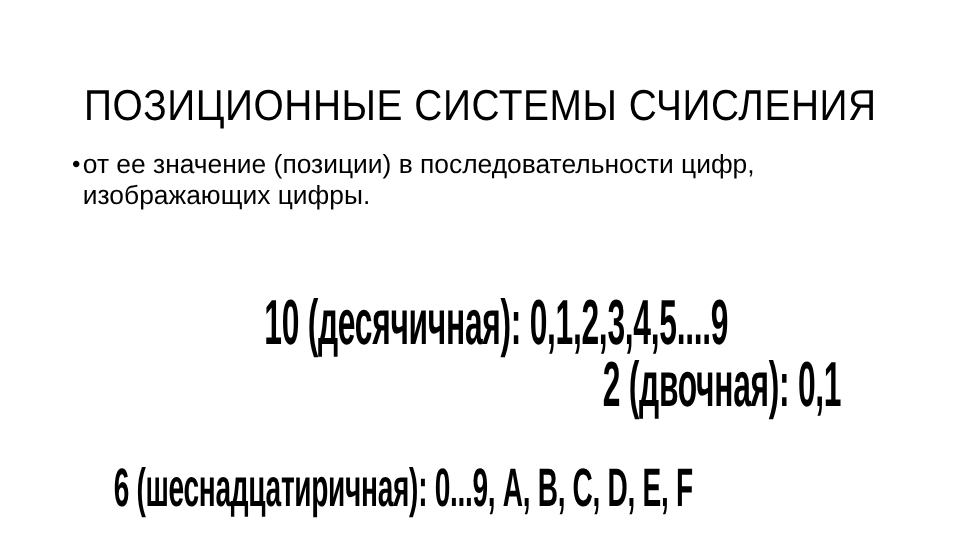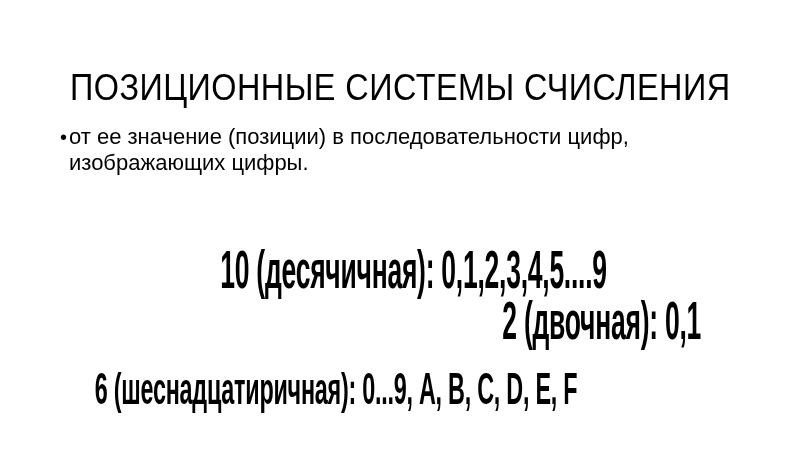--- a/index.html
+++ b/index.html
@@ -69,21 +69,21 @@
   }
   .example-line > span {
     display: inline-block;
     font-weight: bold;
     letter-spacing: -0.5px;
   }
   .example-decimal { top: 243px; }
   .example-decimal > span { font-size: 53px; transform: scaleX(0.5); }
   .example-binary { top: 294px; }
   .example-binary > span { font-size: 53px; transform: scaleX(0.5); }
-  .example-hex { top: 366px; }
+  .example-hex { top: 384px; }
   .example-hex > span { font-size: 45px; transform: scaleX(0.52); }
 </style>
 </head>
 <body>
 
 <div>
 
   <h1 class="slide-title">ПОЗИЦИОННЫЕ СИСТЕМЫ СЧИСЛЕНИЯ</h1>
 
   <div class="bullet-para">

